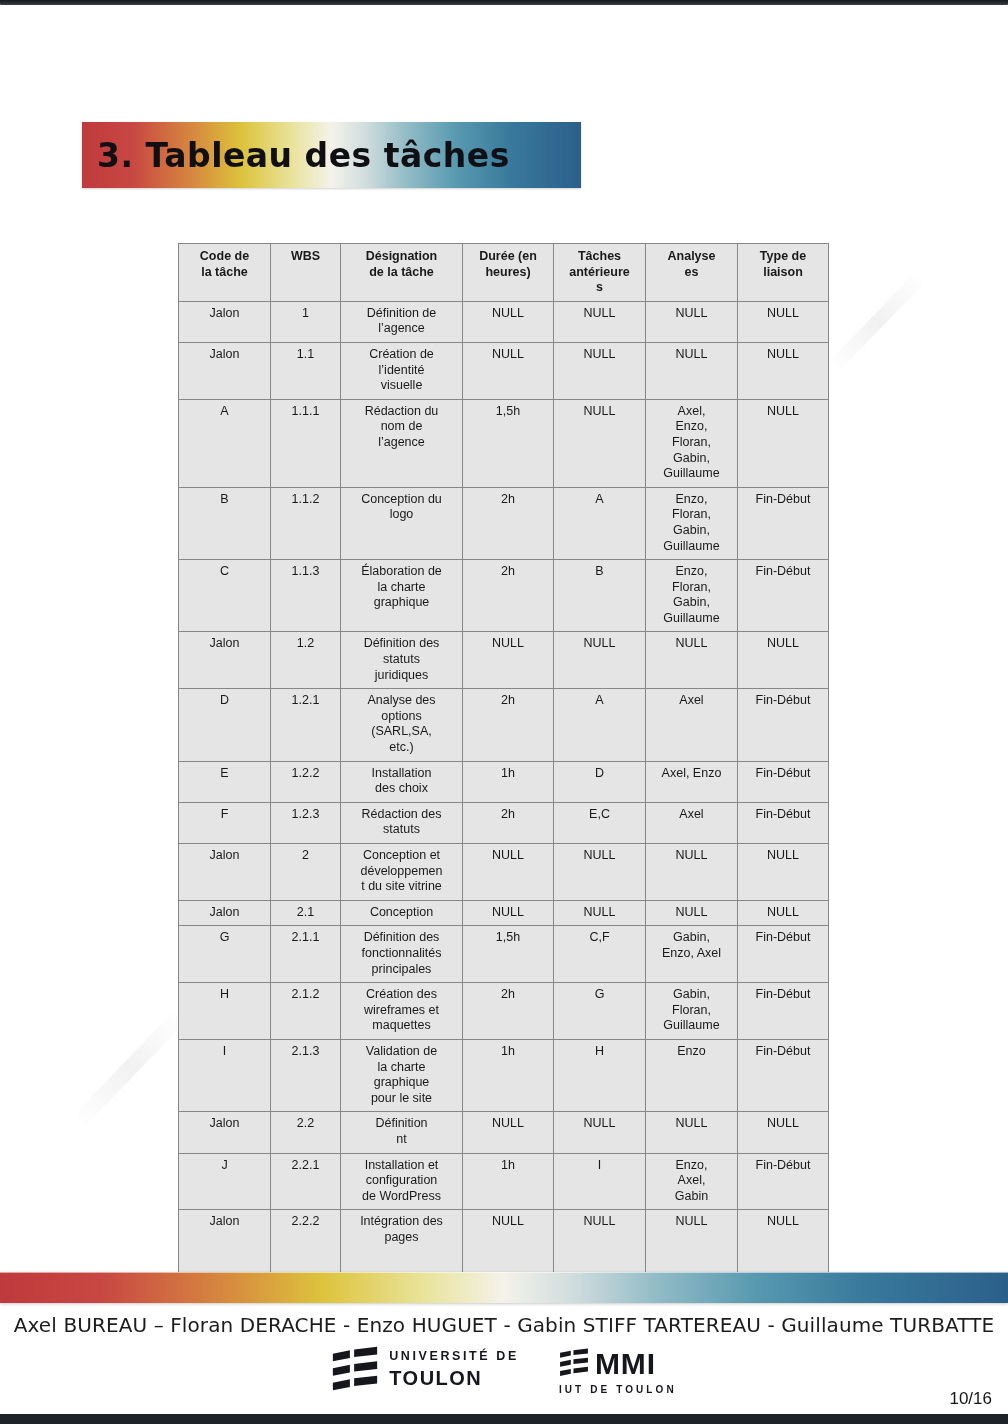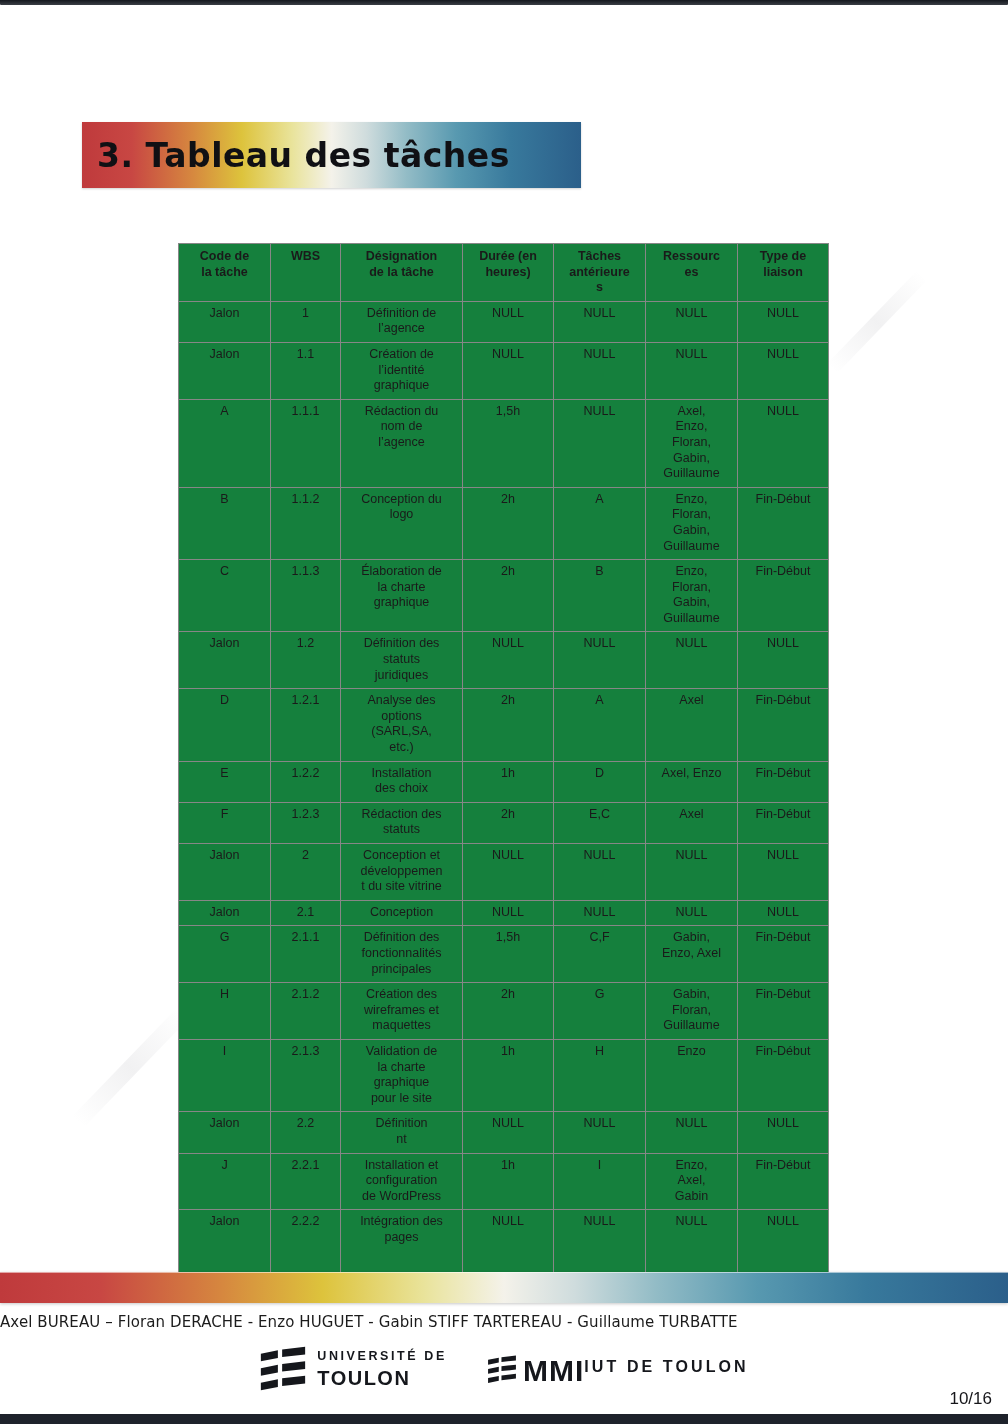--- a/index.html
+++ b/index.html
@@ -43,21 +43,21 @@
   .title-banner h1 {
     font-family:"DejaVu Sans", sans-serif;
     font-size:33px; font-weight:700; color:#101014;
     letter-spacing:0.5px;
   }
 
   
   .table-wrap { position:absolute; left:178px; top:243px; width:650px; }
   table.tasks {
     width:650px; table-layout:fixed; border-collapse:collapse;
-    background:#15803d;
+    background:#e5e5e5;
   }
   table.tasks th, table.tasks td {
     border:1px solid #878787;
     font-size:12.5px; line-height:15.6px;
     text-align:center; vertical-align:top;
     padding:4px 3px 5px 3px;
     white-space:pre-line;
     color:#1a1a1a;
     word-wrap:break-word;
   }
@@ -65,44 +65,44 @@
   table.tasks tbody tr:last-child td { padding-bottom:32px; }
 
   
   .footer-band {
     position:absolute; left:0; top:1272px; width:1008px; height:31px;
     box-shadow:0 1px 3px rgba(0,0,0,0.22), inset 0 1px 0 rgba(255,255,255,0.55);
   }
 
   .authors {
     position:absolute; left:0; top:1313px; width:1008px;
-    text-align:left;
+    text-align:center;
     font-family:"DejaVu Sans", sans-serif;
-    font-size:15px; font-weight:500; color:#1c1c1c;
+    font-size:20px; font-weight:500; color:#1c1c1c;
     letter-spacing:0.1px;
   }
 
   
   .logos {
     position:absolute; left:0; top:1343px; width:1008px; height:56px;
     display:flex; justify-content:center; align-items:center; gap:40px;
   }
   .logo { display:flex; align-items:center; color:#15171c; }
   .ut-logo .icon { margin-right:10px; }
   .ut-text .line1 {
     font-size:12.5px; font-weight:700; letter-spacing:2.6px; line-height:15px;
   }
   .ut-text .line2 {
     font-size:20px; font-weight:800; letter-spacing:1.5px; line-height:29px;
   }
-  .mmi-logo { flex-direction:row; align-items:flex-start; }
+  .mmi-logo { flex-direction:column; align-items:flex-start; }
   .mmi-top { display:flex; align-items:center; }
   .mmi-top .icon { margin-right:6px; }
   .mmi-name { font-size:30px; font-weight:800; letter-spacing:1px; line-height:28px; }
-  .mmi-sub  { font-size:16px; font-weight:700; letter-spacing:3.1px; margin-top:3px; }
+  .mmi-sub  { font-size:10px; font-weight:700; letter-spacing:3.1px; margin-top:3px; }
 
   .page-number {
     position:absolute; right:16px; top:1389px;
     font-size:17px; color:#16161a; font-weight:500;margin-left:20px;
   }
 </style>
 </head>
 <body>
 
 <div class="top-bar"></div>
@@ -130,21 +130,21 @@
           <th>Code de
 la tâche</th>
           <th>WBS</th>
           <th>Désignation
 de la tâche</th>
           <th>Durée (en
 heures)</th>
           <th>Tâches
 antérieure
 s</th>
-          <th>Ressourc
+          <th>Analyse
 es</th>
           <th>Type de
 liaison</th>
         </tr>
       </thead>
     <tbody id="tasks-body">
         <tr>
           <td>Jalon</td>
           <td>1</td>
           <td>Définition de
@@ -152,21 +152,21 @@
           <td>NULL</td>
           <td>NULL</td>
           <td>NULL</td>
           <td>NULL</td>
         </tr>
         <tr>
           <td>Jalon</td>
           <td>1.1</td>
           <td>Création de
 l’identité
-graphique</td>
+visuelle</td>
           <td>NULL</td>
           <td>NULL</td>
           <td>NULL</td>
           <td>NULL</td>
         </tr>
         <tr>
           <td>A</td>
           <td>1.1.1</td>
           <td>Rédaction du
 nom de

